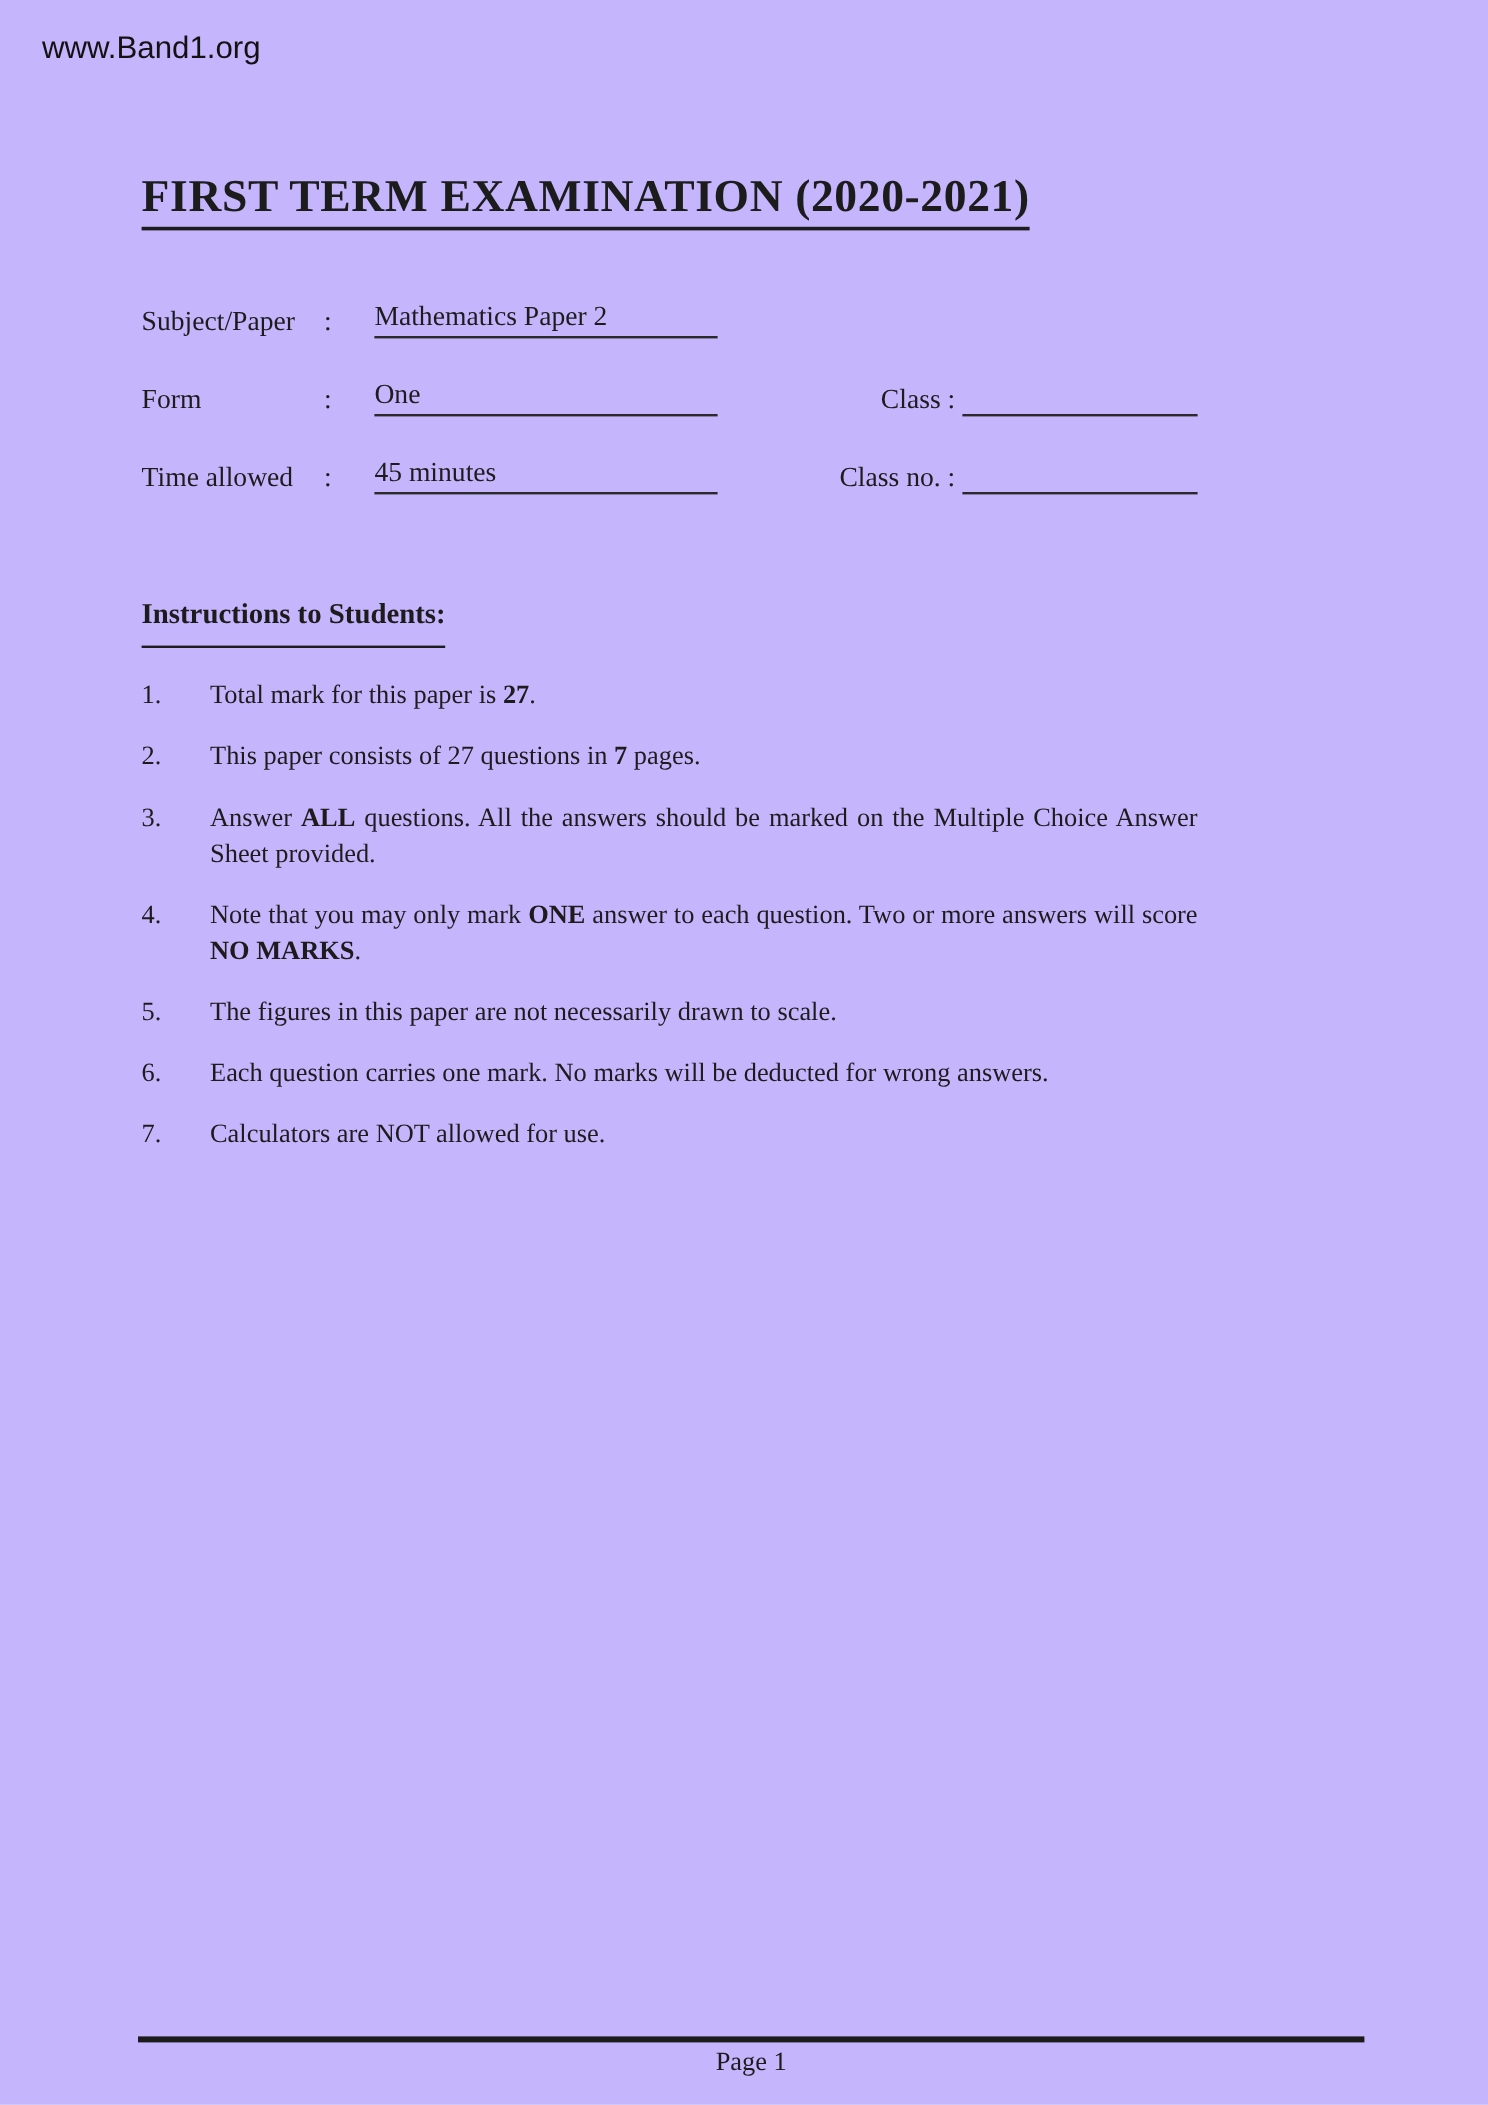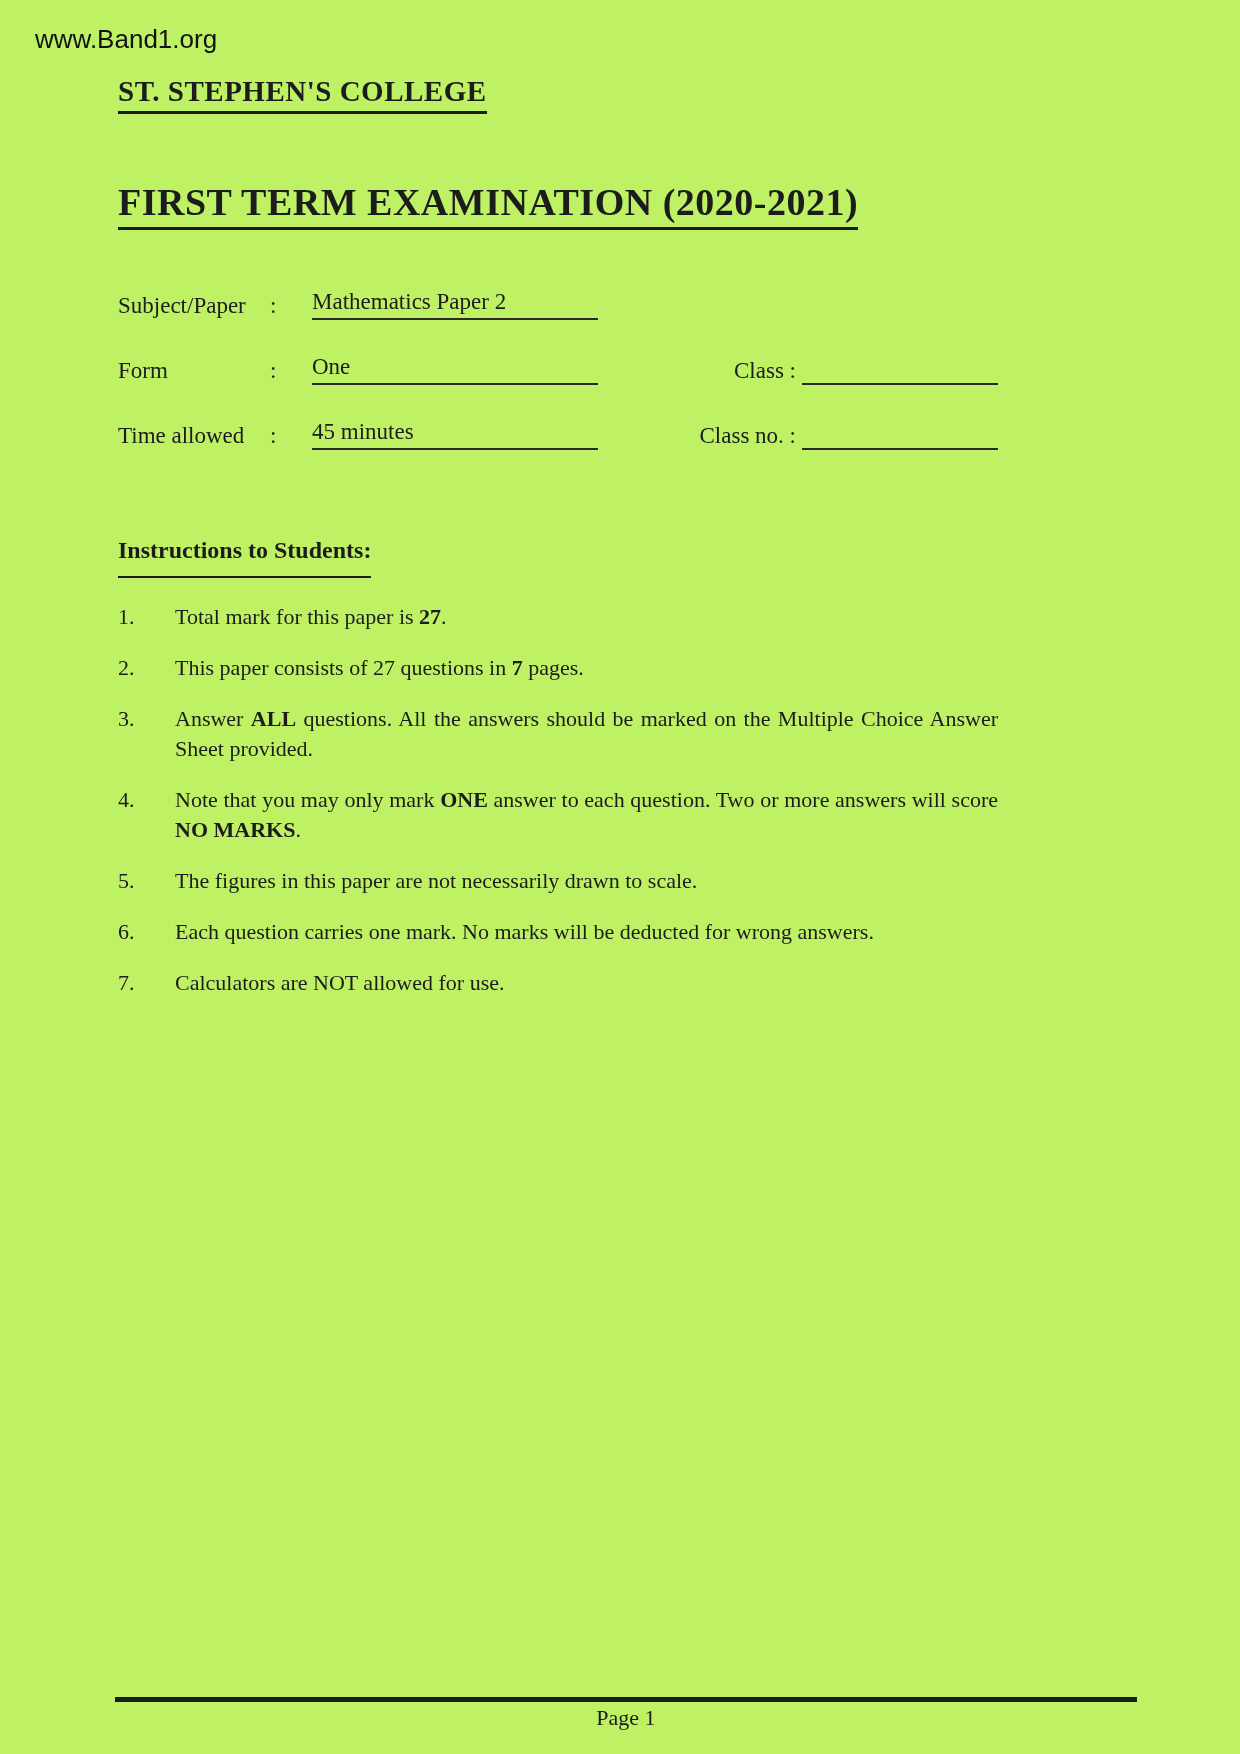--- a/index.html
+++ b/index.html
@@ -5,21 +5,21 @@
   html, body {
     margin: 0;
     padding: 0;
     background: #e8e8e8;
   }
   .page {
     position: relative;
     width: 1240px;
     height: 1754px;
     margin: 0 auto;
-    background: #bef264;
+    background: #c4b5fd;
     color: #1c1c1c;
     font-family: "Liberation Serif", serif;
     overflow: hidden;
   }
   .watermark {
     position: absolute;
     top: 24px;
     left: 35px;
     font-family: "Liberation Sans", sans-serif;
     font-size: 26px;
@@ -137,23 +137,20 @@
 </style>
 </head>
 <body>
 
 <div class="page">
 
   <div class="watermark">www.Band1.org</div>
 
   <div class="content">
 
-    <div>
-      <span class="school-title">ST. STEPHEN'S COLLEGE</span>
-    </div>
 
     <div>
       <span class="exam-title">FIRST TERM EXAMINATION (2020-2021)</span>
     </div>
 
     <div class="form-area">
 
       <div class="form-row">
         <span class="f-label">Subject/Paper</span>
         <span class="f-colon">:</span>

